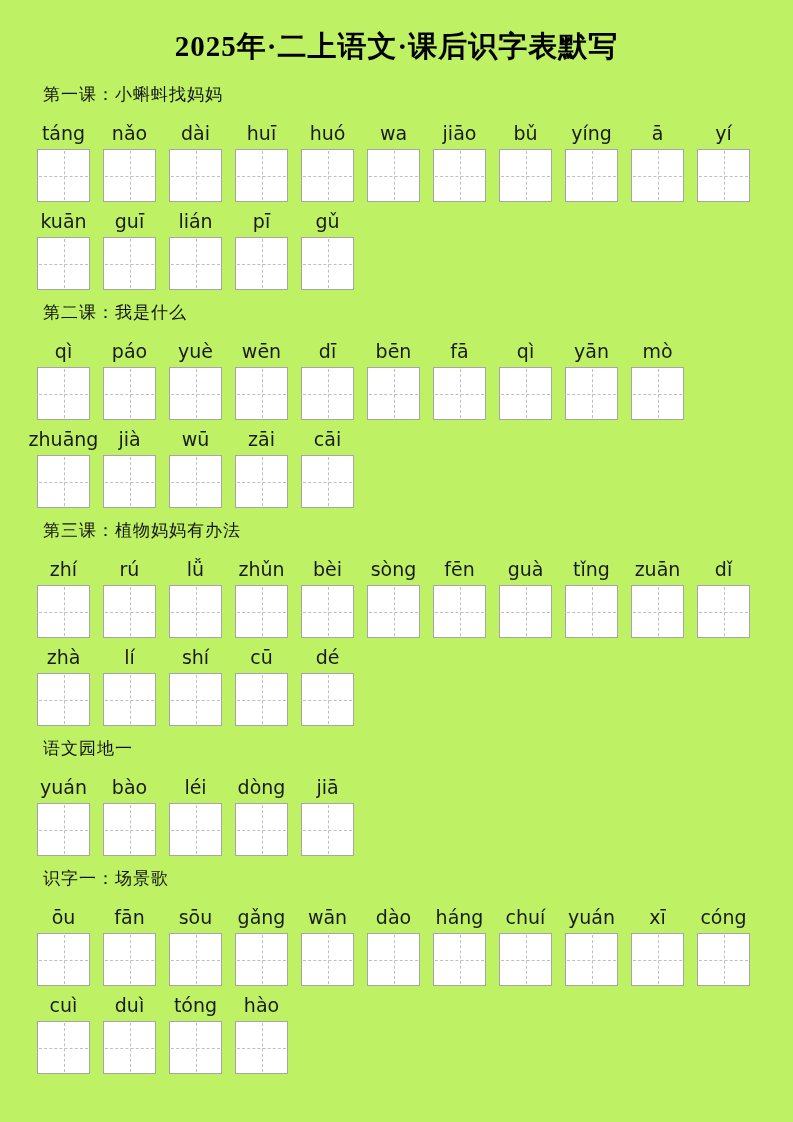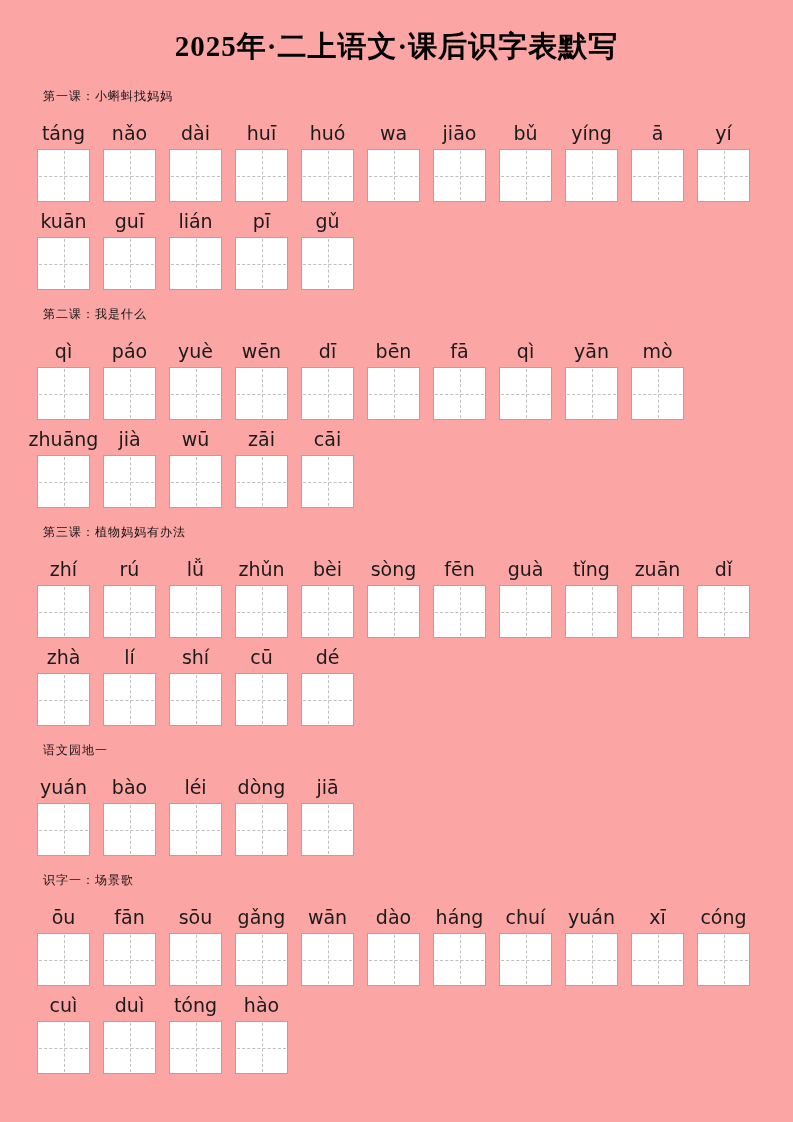--- a/index.html
+++ b/index.html
@@ -12,36 +12,36 @@
     height: 1122px;
     overflow: hidden;
     font-family: "Liberation Serif", serif;
     color: #111111;
   }
   .page {
     box-sizing: border-box;
     width: 793px;
     height: 1122px;
     padding: 28px 24px 0 37px;
-    background: #fca5a5;
+    background: #bef264;
   }
   .doc-title {
     margin: 0 13px 20px 0;
     text-align: center;
     font-family: "Liberation Serif", serif;
     font-weight: bold;
     font-size: 29px;
     line-height: 36px;
     letter-spacing: 1px;
     color: #000000;
   }
   .worksheet-section { margin-top: 12px; }
   .section-heading {
-    font-family: Liberation Sans, sans-serif;
-    font-size: 12px;
+    font-family: Liberation Mono, monospace;
+    font-size: 17px;
     line-height: 24px;
     margin: 0 0 14px 6px;
     color: #111111;
     letter-spacing: 1px;
   }
   .grid-row {
     display: flex;
     flex-wrap: nowrap;
     gap: 13px;
     margin: 0 0 8px 0;

